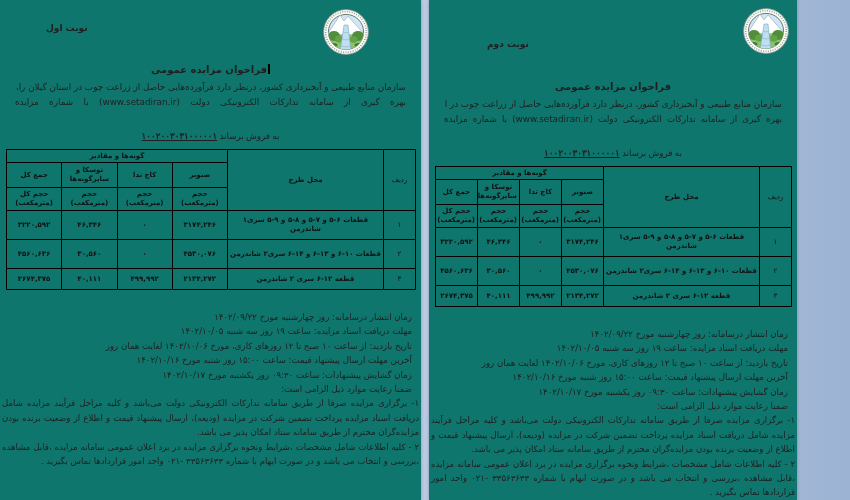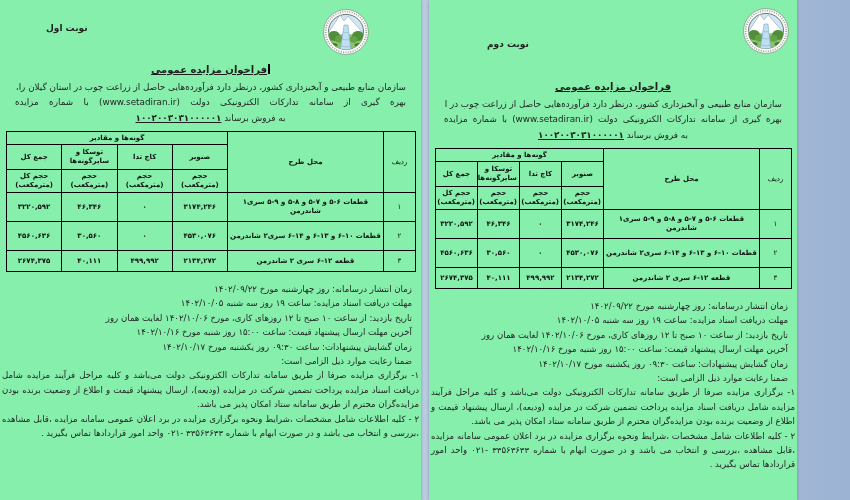--- a/index.html
+++ b/index.html
@@ -2,60 +2,60 @@
 <html lang="fa"><head>
 <meta charset="utf-8">
 <style>
   html,body{margin:0;padding:0;}
   body{
     width:850px;height:500px;overflow:hidden;position:relative;
     background:linear-gradient(90deg,#9db3d3,#c2d0e6 40%,#9db3d3);
     font-family:"DejaVu Sans",sans-serif;color:#1f1f1f;
   }
   .page{
-    position:absolute;top:0;height:500px;background:#86efac;direction:rtl;
+    position:absolute;top:0;height:500px;background:#0f766e;direction:rtl;
     box-shadow:0 0 3px rgba(60,80,110,.45);
   }
   .page-left{left:0;width:421px;}
   .page-right{left:429px;width:368px;}
 
   .page-header{position:relative;height:64px;}
   .page-right .page-header{height:81px;}
 
   .round-label{position:absolute;top:23px;left:46px;font-size:9px;font-weight:bold;white-space:nowrap;}
   .page-right .round-label{top:39px;left:58px;}
 
   .logo{position:absolute;top:8px;right:52px;width:46px;height:48px;}
   .page-right .logo{right:8px;top:7px;}
 
   .title{
     text-align:center;font-size:10px;font-weight:bold;margin-bottom:4px;line-height:12px;
   }
-  .title .title-text{text-decoration:underline;}
+  .title .title-text{}
   .text-cursor{display:inline-block;width:2px;height:10px;background:#000;vertical-align:-1px;margin-left:1px;}
 
   .body-text{padding:0 15px;font-size:8.8px;line-height:15px;}
   .jline{text-align:justify;text-align-last:justify;white-space:nowrap;overflow:hidden;}
-  .sale-line{text-align:center;margin-top:1px;}
+  .sale-line{text-align:center;margin-top:19px;font-family:Liberation Serif, serif;}
   .auction-number{font-weight:bold;text-decoration:underline;}
 
   table.vol-table{
     border-collapse:collapse;table-layout:fixed;
     width:calc(100% - 11px);margin:5px 5px 0 6px;
     font-size:7px;font-weight:bold;text-align:center;color:#111;
   }
   table.vol-table td{border:1px solid #000;padding:0 2px;vertical-align:middle;line-height:1.25;margin-left:16px;}
   tr.row-gh td{height:12px;}
   tr.row-species td{height:24px;}
   tr.row-vol td{height:22px;}
   tr.row-d1 td,tr.row-d2 td{height:28px;}
   tr.row-d3 td{height:20px;}
   td.rownum-cell{font-weight:normal;}
 
-  .sched{padding:0 9px;margin-top:10px;font-size:8.6px;line-height:14.4px;}
+  .sched{padding:0 9px;margin-top:20px;font-size:8.6px;line-height:14.4px;}
   .notes{padding:0 2px;font-size:8.6px;line-height:14.4px;text-align:justify;}
 </style>
 </head>
 <body>
 
 <div class="page page-left">
 
   <div class="page-header">
     <span class="round-label">نوبت اول</span>
     <svg class="logo" viewBox="0 0 46 48" aria-hidden="true">

